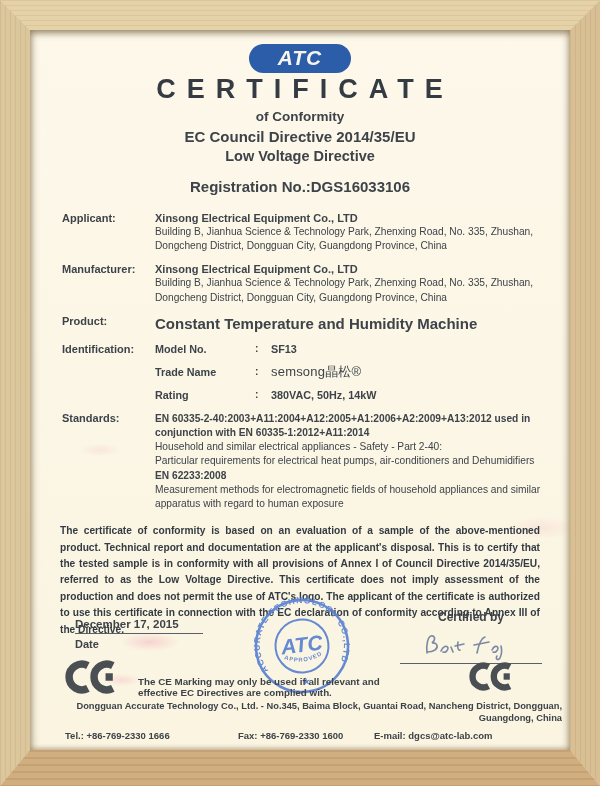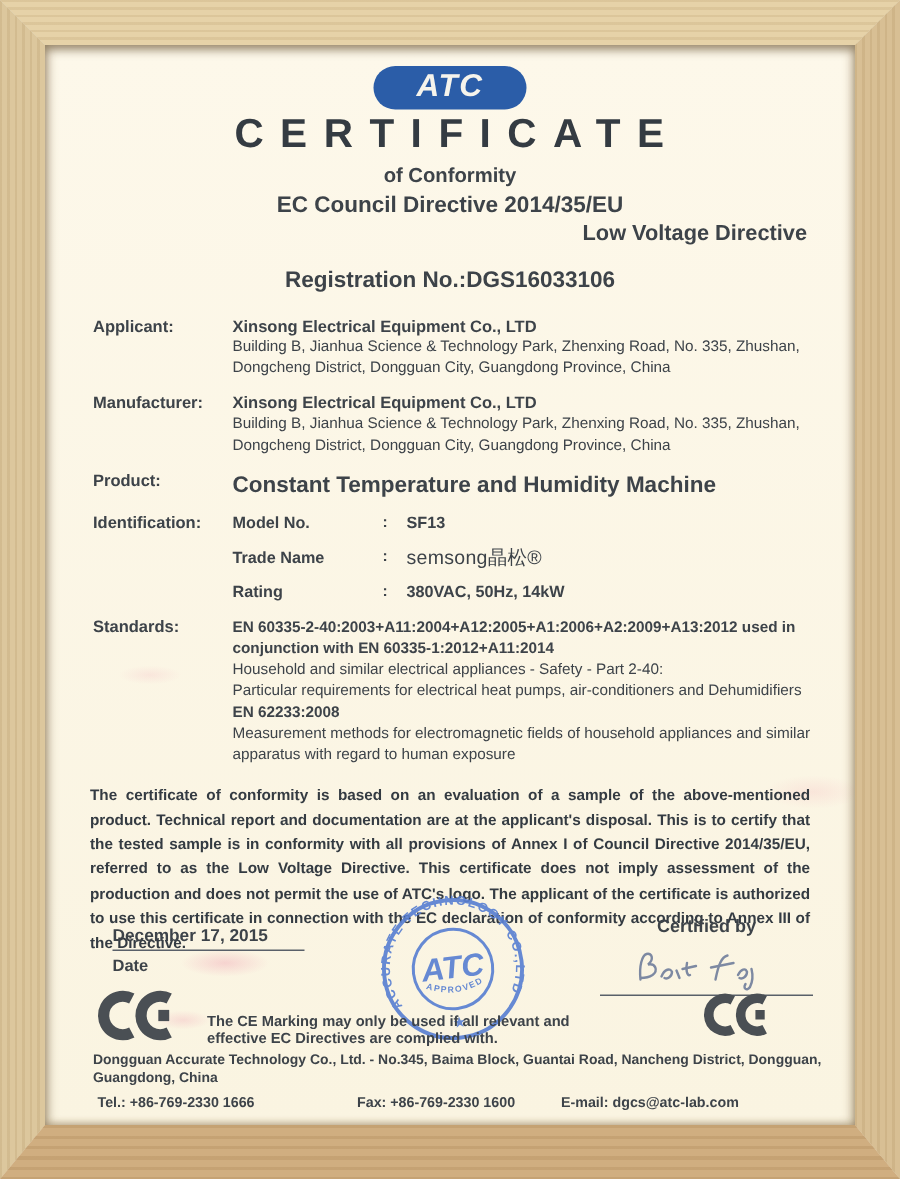--- a/index.html
+++ b/index.html
@@ -46,21 +46,21 @@
                inset 4px 0 6px rgba(120,92,50,.22),inset -4px 0 6px rgba(120,92,50,.18);
     color:var(--ink);overflow:hidden;padding:0 32px;}
 
   
   .header{text-align:center;}
   .atc-pill{margin:14px auto 0;width:102px;height:29px;border-radius:15px;background:var(--pill-blue);
     color:#f6f4ec;font-weight:bold;font-style:italic;font-size:21px;line-height:28px;letter-spacing:1px;text-align:center;}
   .cert-title{font-size:27px;font-weight:bold;letter-spacing:11px;padding-left:10px;color:var(--ink-dark);margin-top:1px;}
   .cert-sub{font-size:13.5px;font-weight:bold;margin-top:4px;}
   .dir1{font-size:15px;font-weight:bold;margin-top:4px;}
-  .dir2{font-size:14.5px;font-weight:bold;margin-top:3px;text-align:right;}
+  .dir2{font-size:14.5px;font-weight:bold;margin-top:3px;}
   .registration{font-size:15px;font-weight:bold;margin-top:14px;}
 
   
   .fields{margin-top:17px;font-size:10.3px;}
   .frow{display:flex;margin-bottom:11px;}
   .flabel{flex:none;width:93px;font-weight:bold;font-size:11px;}
   .fvalue{flex:1;min-width:0;}
   .company{font-weight:bold;font-size:11px;white-space:nowrap;}
   .addr{display:block;white-space:nowrap;font-size:10.2px;line-height:13.2px;margin-top:1px;}
   .product-val{font-weight:bold;font-size:15px;}
@@ -82,21 +82,21 @@
   .date-value{font-weight:bold;font-size:11.5px;padding-bottom:3px;border-bottom:1.5px solid #596069;}
   .date-label{font-weight:bold;font-size:11px;margin-top:4px;}
   .certified-block{left:370px;top:580px;width:142px;text-align:center;border-bottom:1.5px solid #596069;padding-bottom:2px;}
   .certified-label{font-weight:bold;font-size:12px;}
   .signature-svg{display:block;margin:3px auto 0;width:112px;height:34px;}
   .stamp{left:222px;top:566px;width:100px;height:100px;transform:rotate(-7deg);opacity:.92;}
   .ce-left{left:30px;top:630px;width:58px;height:34px;}
   .ce-right{left:437px;top:632px;width:45px;height:29px;}
   .ce-note{left:108px;top:646px;width:296px;text-align:left;font-weight:bold;font-size:9.8px;line-height:11px;}
   .company-address{left:32px;top:671px;width:500px;font-weight:bold;font-size:9.3px;line-height:11.5px;}
-  .company-address span{display:block;white-space:nowrap;}
+  .company-address span{display:block;white-space:nowrap;text-align:right;}
   .contact{font-weight:bold;font-size:9.5px;top:700px;white-space:nowrap;}
   .tel{left:35px;} .fax{left:196px;padding-left:12px;} .email{left:344px;}
 </style>
 </head>
 <body>
 
 <div class="scene">
   <div class="frame-piece frame-top"></div>
   <div class="frame-piece frame-left"></div>
   <div class="frame-piece frame-right"></div>

